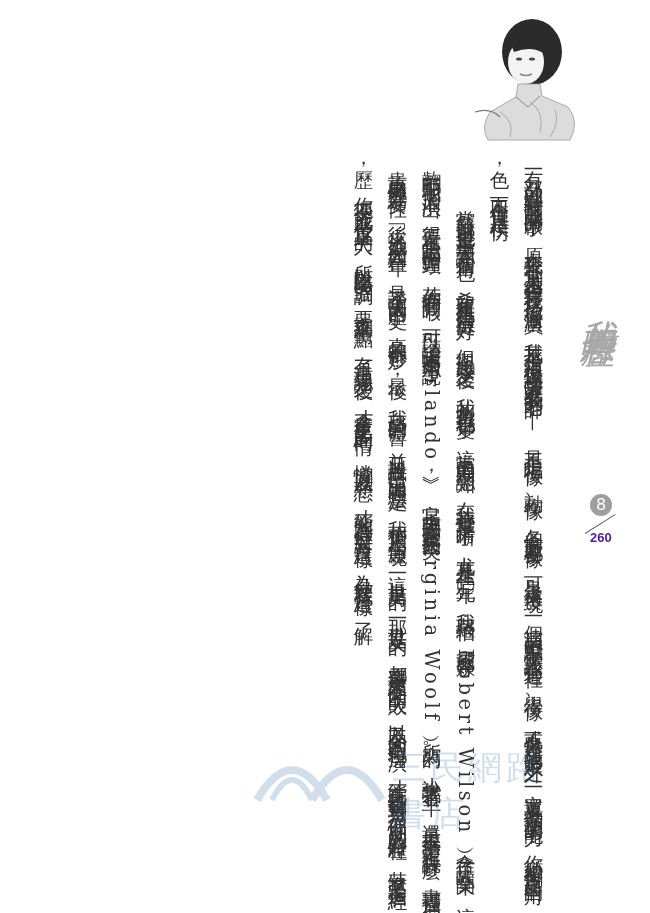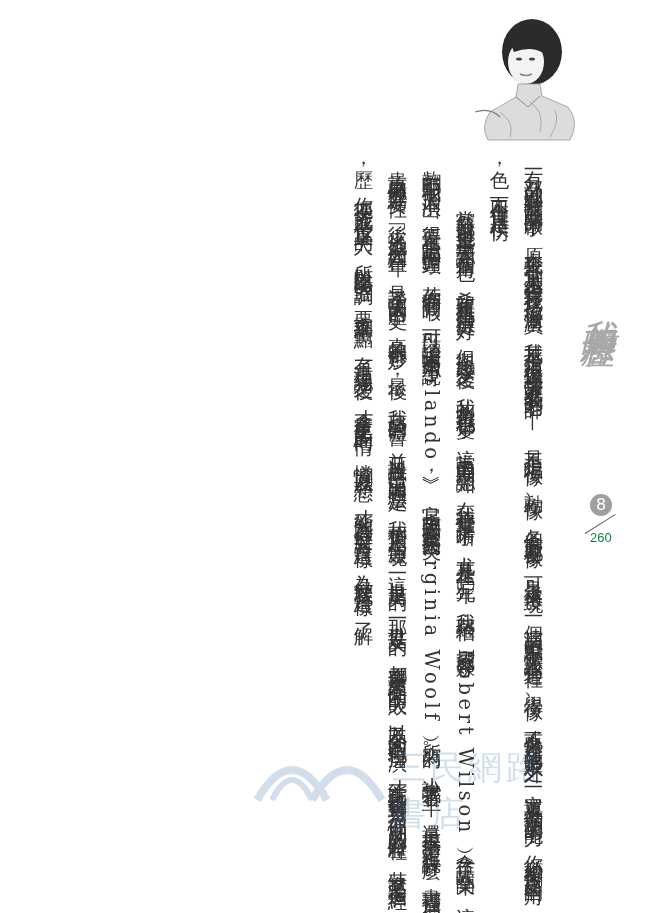--- a/index.html
+++ b/index.html
@@ -26,22 +26,23 @@
   .badge {
     position: absolute; left: 590px; top: 494px; width: 22px; height: 22px; border-radius: 50%;
     background: #9e9e9e; color: #fff; text-align: center; line-height: 22px; font-size: 16px;
     font-family: "DejaVu Sans", sans-serif;
   }
   .slash {
     position: absolute; left: 585px; top: 512px; width: 36px; height: 0; border-top: 1px solid #666;
     transform: rotate(-32deg); transform-origin: left center; top: 533px;
   }
   .page-num {
-    position: absolute; left: 590px; top: 530px; font-size: 13px; color: #15803d;
+    position: absolute; left: 590px; top: 530px; font-size: 13px; color: #4c1d95;
     font-family: "Liberation Sans", sans-serif;
+    font-weight: bold;
   }
   .watermark {
     position: absolute; left: 252px; top: 735px; width: 320px; height: 70px; opacity: 0.22; pointer-events: none;
   }
   .watermark .wm-text {
     position: absolute; left: 140px; top: 10px; font-size: 34px; color: #3a6fa8; font-family: "DejaVu Sans", sans-serif; letter-spacing: 4px;
   }
   .watermark .wm-url {
     position: absolute; left: 60px; top: 48px; font-size: 18px; color: #3a6fa8; font-family: "DejaVu Sans", sans-serif; letter-spacing: 2px;
   }

